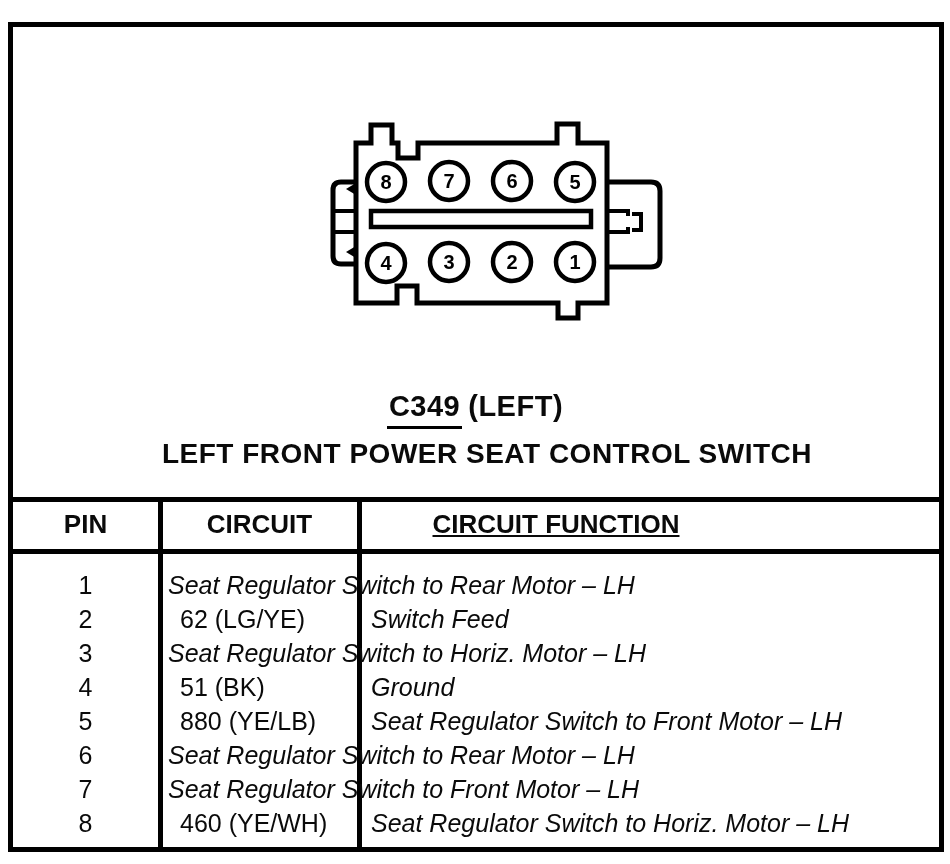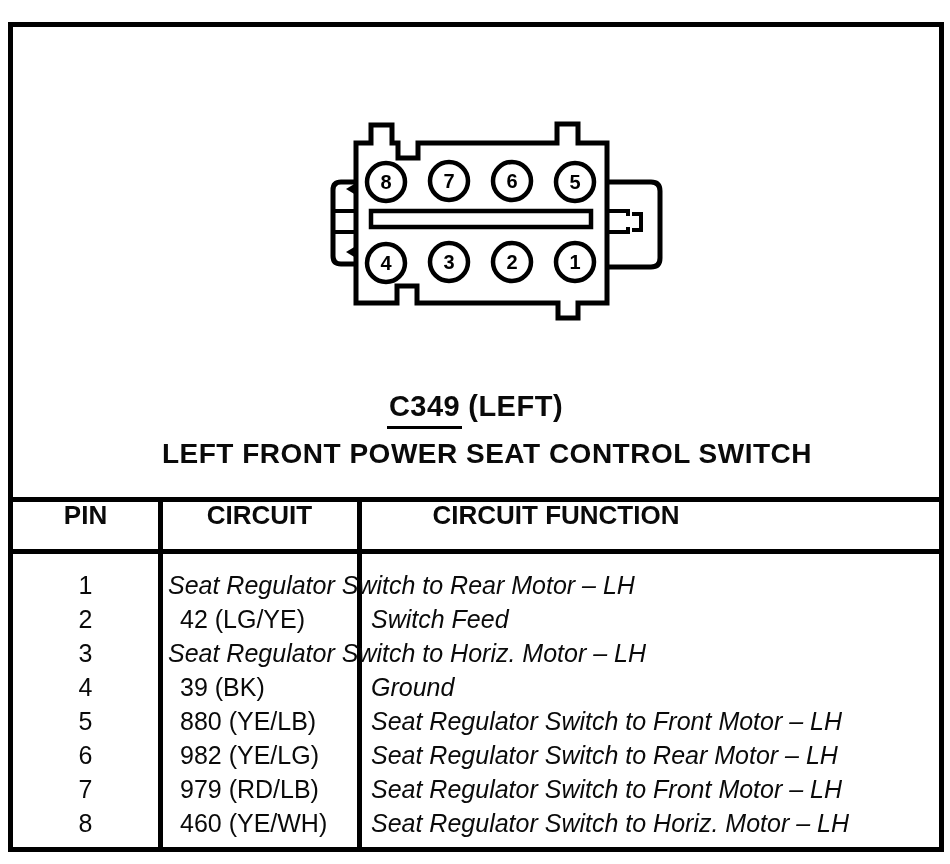--- a/index.html
+++ b/index.html
@@ -66,26 +66,26 @@
   .rule-header-top    { left: 8px;   top: 497px; width: 936px; height: 5px; }
   .rule-header-bottom { left: 8px;   top: 549px; width: 936px; height: 5px; }
   .rule-col-1         { left: 158px; top: 497px; width: 5px;  height: 353px; }
   .rule-col-2         { left: 357px; top: 497px; width: 5px;  height: 353px; }
 
   
   .table-header {
     position: absolute;
     left: 13px; top: 500px;
     width: 738px; height: 49px;
-    display: flex; 
+    display: flex; align-items: center;
     font-size: 26px; font-weight: bold;
   }
   .hcell-pin      { width: 145px; text-align: center; }
   .hcell-circuit  { width: 203px; text-align: center; }
-  .hcell-function { flex: 1;      text-align: center; }
+  .hcell-function { flex: 1;      text-align: center; text-decoration: underline; }
 
   
   .table-body {
     position: absolute;
     left: 13px; top: 554px;
     width: 926px; height: 293px;
     padding-top: 14px;
     display: flex; flex-direction: column;
     font-size: 25px;
   }
@@ -175,45 +175,43 @@
     <div class="hcell-function">CIRCUIT FUNCTION</div>
   </div>
 
   <div class="table-body">
     <div class="trow">
       <div class="cell-pin">1</div>
       <div class="cell-function">Seat Regulator Switch to Rear Motor – LH</div>
     </div>
     <div class="trow">
       <div class="cell-pin">2</div>
-      <div class="cell-circuit">42 (LG/YE)</div>
+      <div class="cell-circuit">62 (LG/YE)</div>
       <div class="cell-function">Switch Feed</div>
     </div>
     <div class="trow">
       <div class="cell-pin">3</div>
       <div class="cell-function">Seat Regulator Switch to Horiz. Motor – LH</div>
     </div>
     <div class="trow">
       <div class="cell-pin">4</div>
-      <div class="cell-circuit">39 (BK)</div>
+      <div class="cell-circuit">51 (BK)</div>
       <div class="cell-function">Ground</div>
     </div>
     <div class="trow">
       <div class="cell-pin">5</div>
       <div class="cell-circuit">880 (YE/LB)</div>
       <div class="cell-function">Seat Regulator Switch to Front Motor – LH</div>
     </div>
     <div class="trow">
       <div class="cell-pin">6</div>
-      <div class="cell-circuit">982 (YE/LG)</div>
       <div class="cell-function">Seat Regulator Switch to Rear Motor – LH</div>
     </div>
     <div class="trow">
       <div class="cell-pin">7</div>
-      <div class="cell-circuit">979 (RD/LB)</div>
       <div class="cell-function">Seat Regulator Switch to Front Motor – LH</div>
     </div>
     <div class="trow">
       <div class="cell-pin">8</div>
       <div class="cell-circuit">460 (YE/WH)</div>
       <div class="cell-function">Seat Regulator Switch to Horiz. Motor – LH</div>
     </div>
   </div>
 
 </div>

